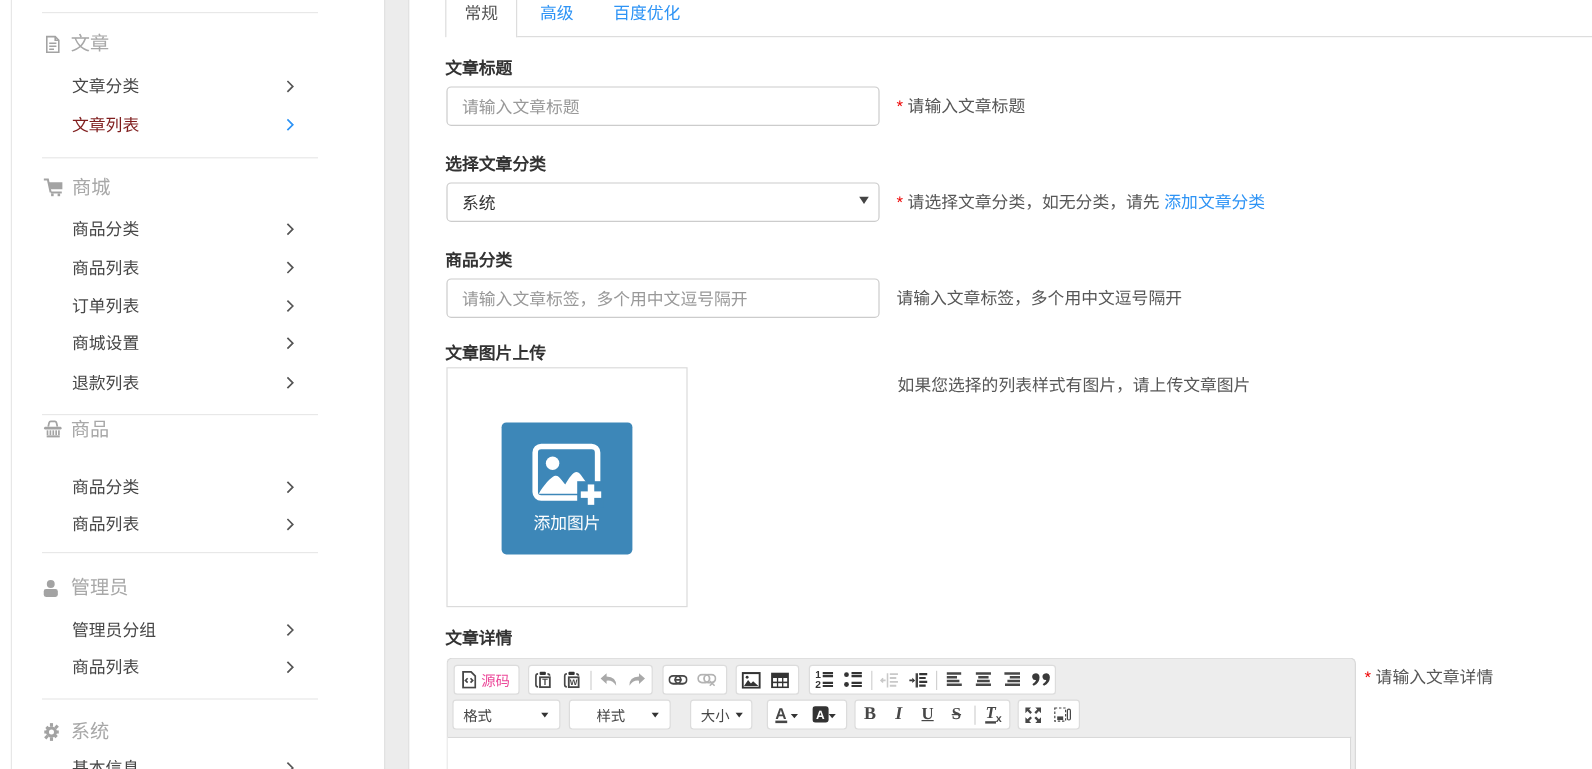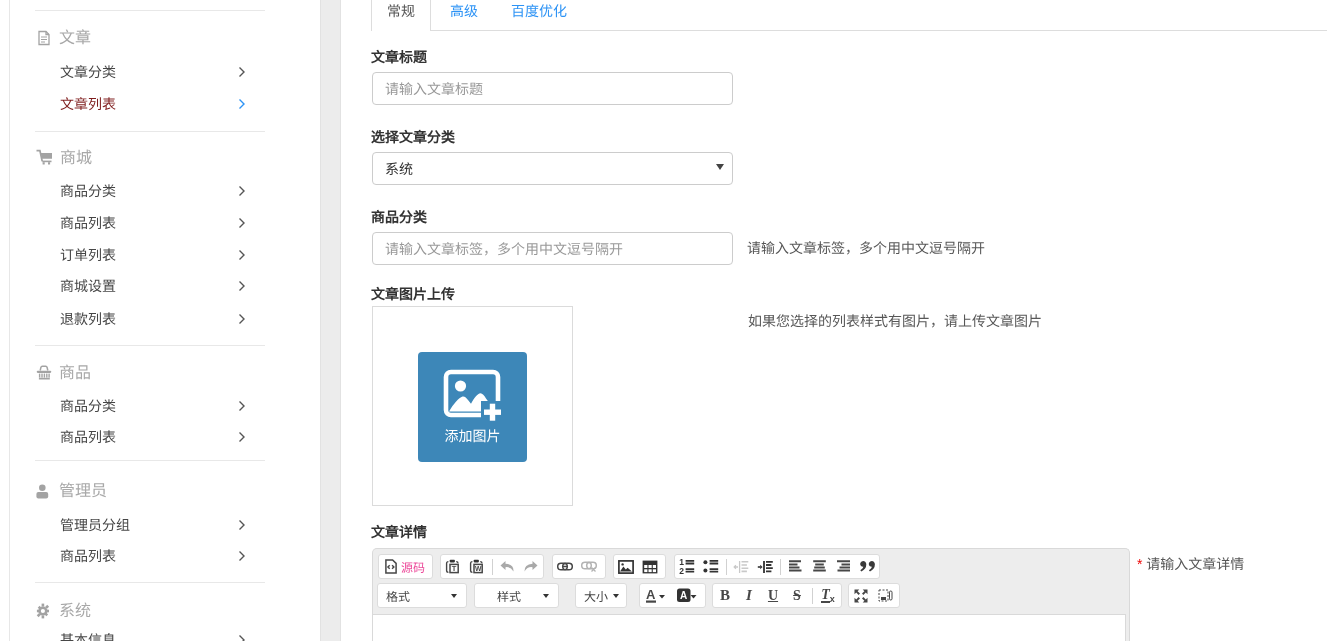--- a/index.html
+++ b/index.html
@@ -88,21 +88,21 @@
       </svg></div>
   <div class="sitem" style="top:275px">商城设置</div>
     <div class="chev" style="top:275px"><svg width="10" height="22">
         <path d="M2.5 6.5 L7 11 L2.5 15.5" fill="none" stroke="#555" stroke-width="1.4"></path>
       </svg></div>
   <div class="sitem" style="top:308px">退款列表</div>
     <div class="chev" style="top:308px"><svg width="10" height="22">
         <path d="M2.5 6.5 L7 11 L2.5 15.5" fill="none" stroke="#555" stroke-width="1.4"></path>
       </svg></div>
 
-  <div class="ghead" style="top:362px"><svg width="16" height="17" viewBox="0 0 16 17">
+  <div class="ghead" style="top:348px"><svg width="16" height="17" viewBox="0 0 16 17">
         <path d="M4.2 6.5 L4.9 3.4 Q5.2 2.2 6.3 2.2 L9.7 2.2 Q10.8 2.2 11.1 3.4 L11.8 6.5" fill="none" stroke="#a3a3a3" stroke-width="1.5"></path>
         <rect x="0.7" y="6.7" width="14.6" height="2.2" rx="1.1" fill="#a3a3a3"></rect>
         <g fill="#a3a3a3">
           <rect x="2.9" y="9.6" width="1.4" height="4"></rect>
           <rect x="5.3" y="9.6" width="1.4" height="4"></rect>
           <rect x="7.7" y="9.6" width="1.4" height="4"></rect>
           <rect x="10.1" y="9.6" width="1.4" height="4"></rect>
           <rect x="12.4" y="9.6" width="1.4" height="4"></rect>
         </g>
         <rect x="2.9" y="13.8" width="10.9" height="1.7" fill="#a3a3a3"></rect>
@@ -150,24 +150,26 @@
 
   <div class="gutter"></div>
 
   <div class="tabline"></div>
   <div class="tab-active">常规</div>
   <div class="tab" style="left:450px">高级</div>
   <div class="tab" style="left:511px">百度优化</div>
 
   <div class="flabel" style="top:47px">文章标题</div>
   <div class="finput" style="top:72px">请输入文章标题</div>
+  <div class="fhelp" style="top:72px"><span class="star">*</span> 请输入文章标题</div>
 
   <div class="flabel" style="top:127px">选择文章分类</div>
   <div class="finput" style="top:152px;color:#333">系统</div>
   <div class="selarrow" style="left:716px;top:164px"></div>
+  <div class="fhelp" style="top:152px"><span class="star">*</span> 请选择文章分类，如无分类，请先 <a class="blue" href="#">添加文章分类</a></div>
 
   <div class="flabel" style="top:207px">商品分类</div>
   <div class="finput" style="top:232px">请输入文章标签，多个用中文逗号隔开</div>
   <div class="fhelp" style="top:232px">请输入文章标签，多个用中文逗号隔开</div>
 
   <div class="flabel" style="top:284px">文章图片上传</div>
   <div class="upbox"></div>
   <div class="upbtn">
     <svg class="abs" style="left:25px;top:17px" width="60" height="54" viewBox="0 0 60 54">
       <rect x="3" y="3" width="52" height="43" rx="5" fill="none" stroke="#fff" stroke-width="4.6"></rect>

